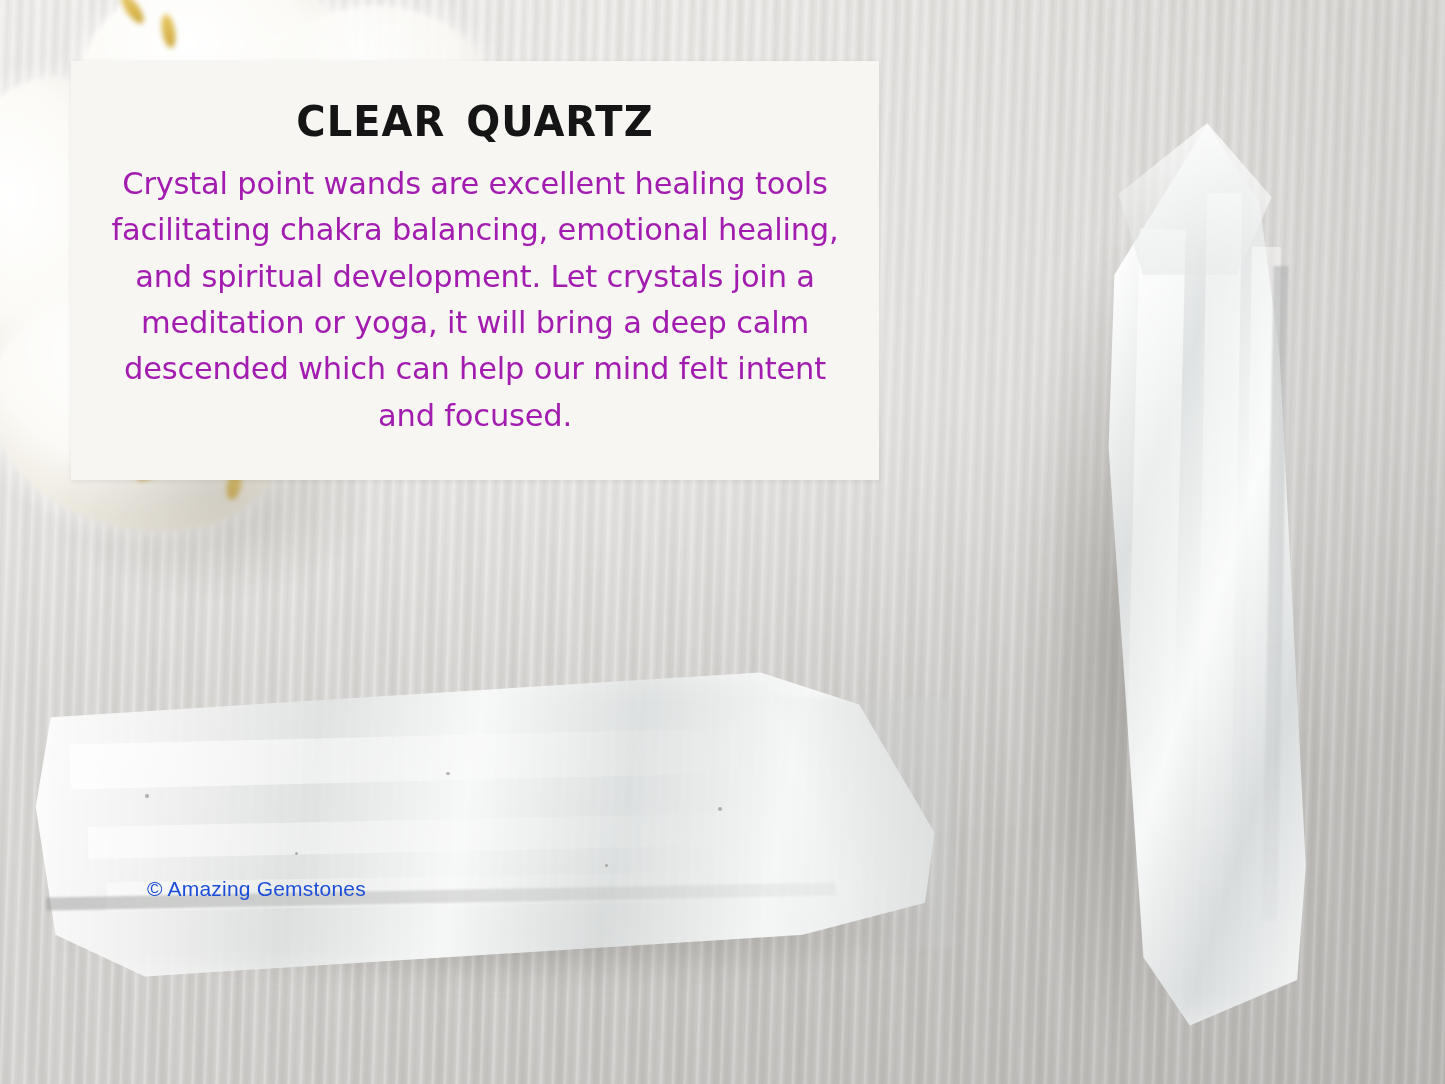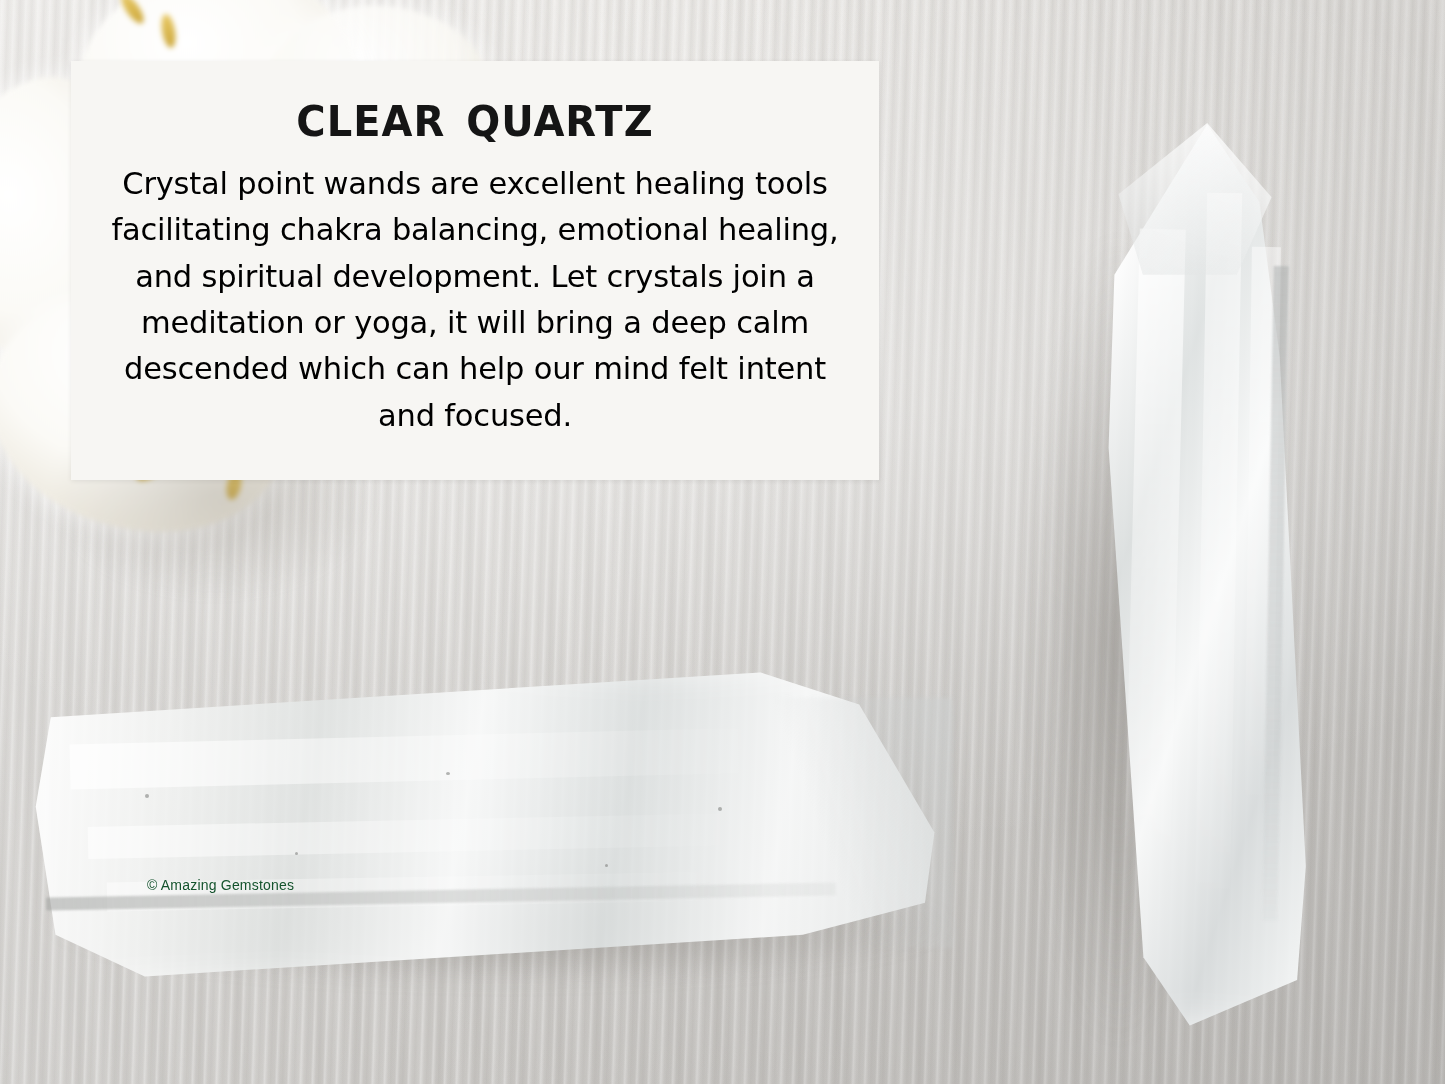--- a/index.html
+++ b/index.html
@@ -115,21 +115,21 @@
     font-variant: small-caps;
     text-transform: lowercase;
     transform: scaleY(1.06);
   }
   .card-body {
     margin: 14px 34px 0 34px;
     text-align: center;
     font-family: "DejaVu Sans", sans-serif;
     font-size: 30.5px;
     line-height: 1.52;
-    color: #000000;
+    color: #a21caf;
     letter-spacing: -0.2px;
   }
 
   
   .wand-h {
     position: absolute;
     left: 32px;
     top: 666px;
     width: 940px;
     height: 320px;
@@ -246,22 +246,22 @@
     clip-path: polygon(55% 2%, 92% 50%, 72% 100%, 18% 100%, 4% 48%);
     filter: blur(.6px);
   }
 
   
   .watermark {
     position: absolute;
     left: 147px;
     top: 877px;
     font-family: "Liberation Sans", sans-serif;
-    font-size: 14px;
-    color: #14532d;
+    font-size: 21px;
+    color: #1d4ed8;
     letter-spacing: .2px;
     white-space: nowrap;
   }
 </style>
 </head>
 <body>
 
 <div id="stage">
 
   <div class="bg-base"></div>

